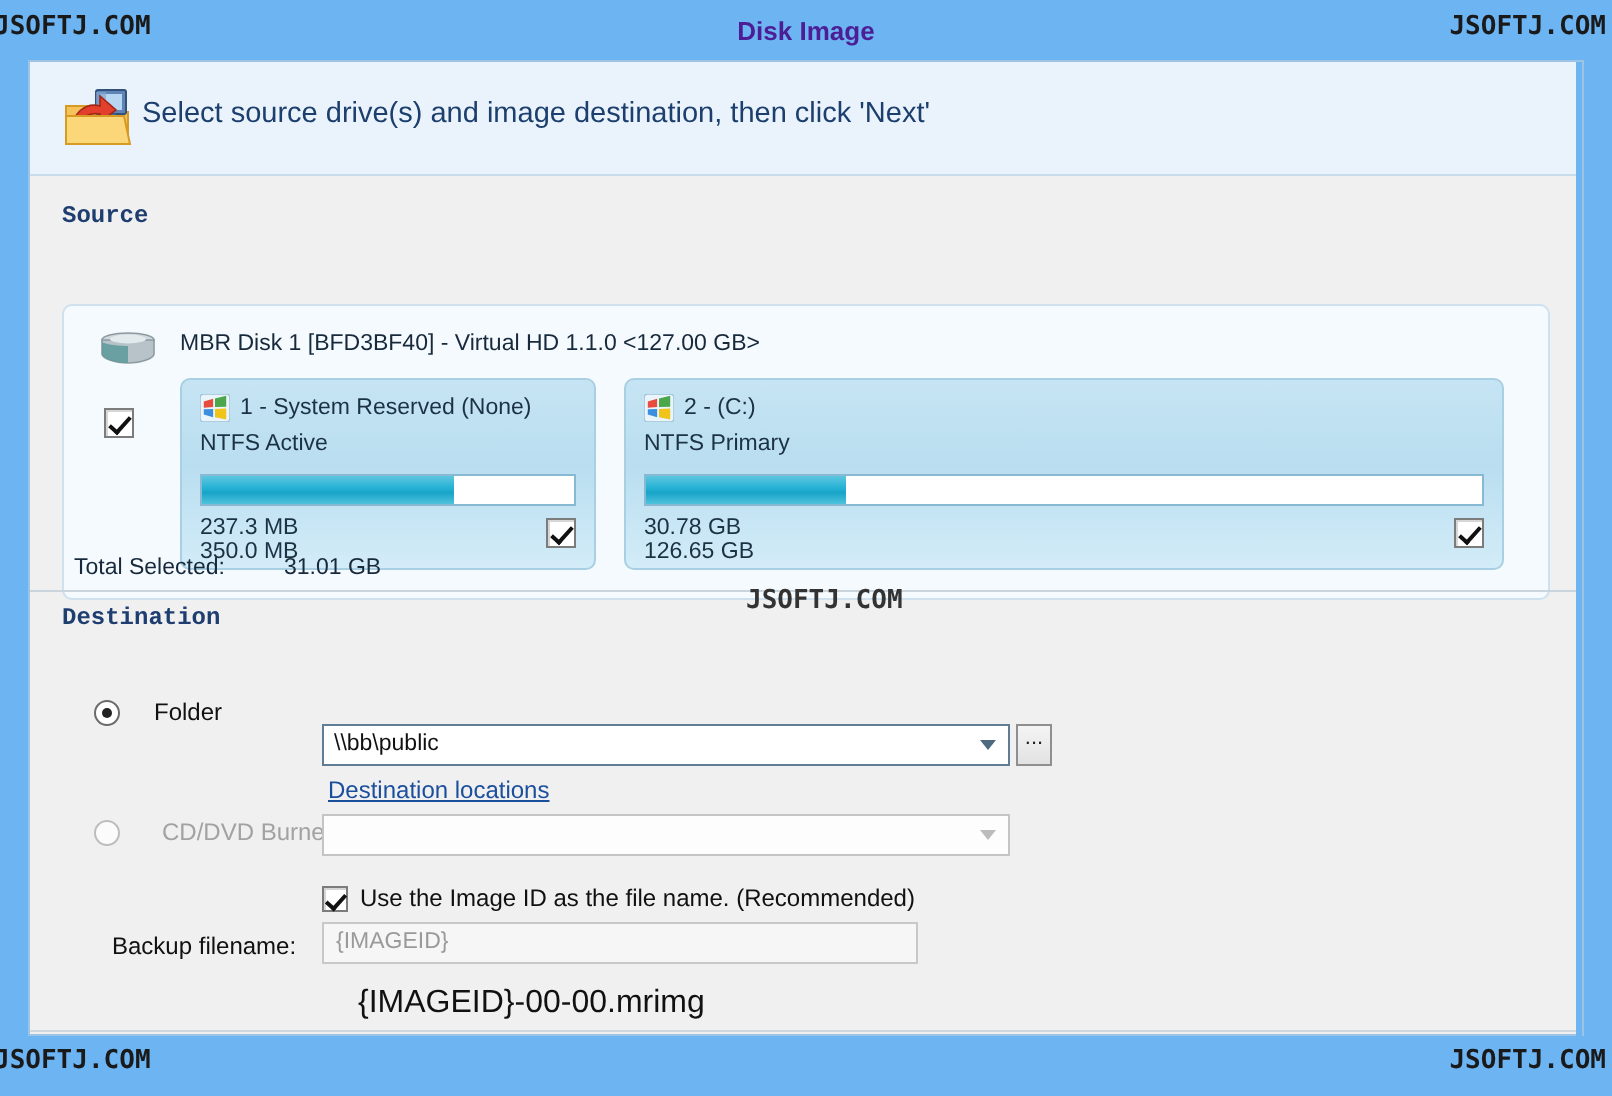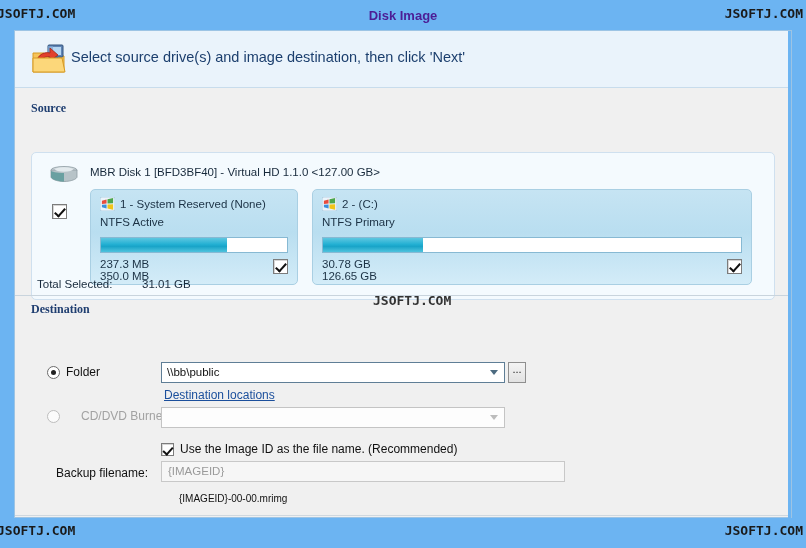--- a/index.html
+++ b/index.html
@@ -99,21 +99,21 @@
     font-family: "Liberation Sans", sans-serif;
     white-space: nowrap;
   }
 
   
   .section-heading {
     position: absolute;
     font-weight: bold;
     font-size: 12px;
     color: #1f3e70;
-    font-family: Liberation Serif, serif;
+    font-family: Liberation Mono, monospace;
   }
   #source-heading { left: 16px; top: 70px; }
   #destination-heading { left: 16px; top: 271px; }
 
   
   #source-box {
     position: absolute;
     left: 16px;
     top: 88px;
     width: 744px;
@@ -285,24 +285,24 @@
     left: 3px; top: 3px;
     width: 5px; height: 5px;
     border-radius: 50%;
     background: #222;
   }
   .radio.disabled { border-color: #bdbdbd; background: #fbfbfb; }
 
   #folder-radio-row {
     position: absolute;
     left: 32px;
-    top: 334px;
+    top: 318px;
     display: flex;
     align-items: center;
-    gap: 6px;
+    gap: 17px;
     justify-content: center;
   }
   #folder-radio-label { font-size: 12px; color: #111; }
 
   #folder-combo {
     position: absolute;
     left: 146px;
     top: 331px;
     width: 344px;
     height: 21px;
@@ -394,38 +394,38 @@
     position: absolute;
     left: 41px;
     top: 435px;
     font-size: 12px;
     color: #111;
   }
   #backup-input {
     position: absolute;
     left: 146px;
     top: 430px;
-    width: 404px;
+    width: 298px;
     height: 21px;
     background: #f6f6f6;
     border: 1px solid #c8c8c8;
     box-sizing: border-box;
   }
   #backup-input-value {
     position: absolute;
     left: 6px;
     top: 3px;
     font-size: 11.5px;
     color: #9a9a9a;
   }
   #filename-preview {
     position: absolute;
     left: 164px;
     top: 462px;
-    font-size: 10px;
+    font-size: 16px;
     color: #111;
   }
 
   
   #footer-divider {
     position: absolute;
     left: 0;
     top: 484px;
     width: 776px;
     height: 1px;

